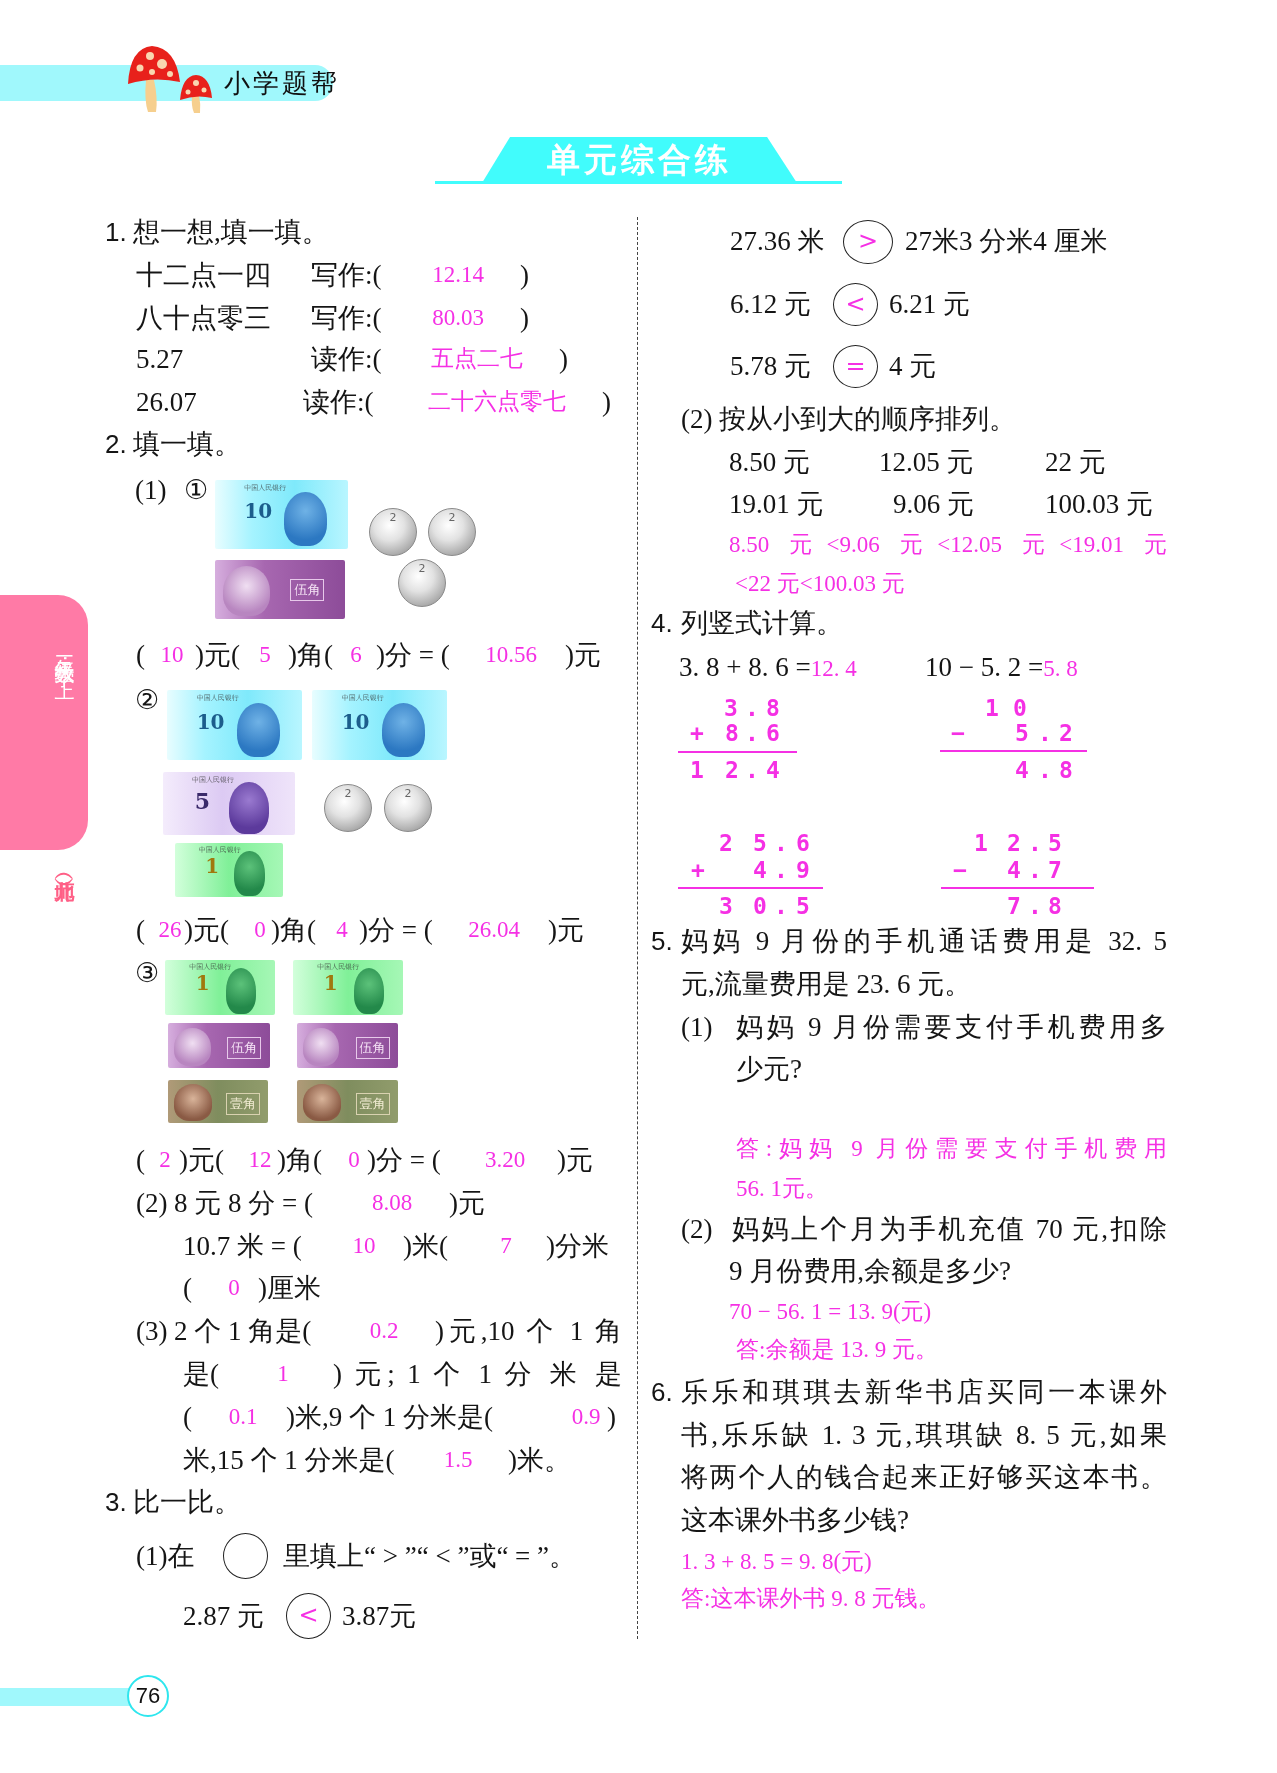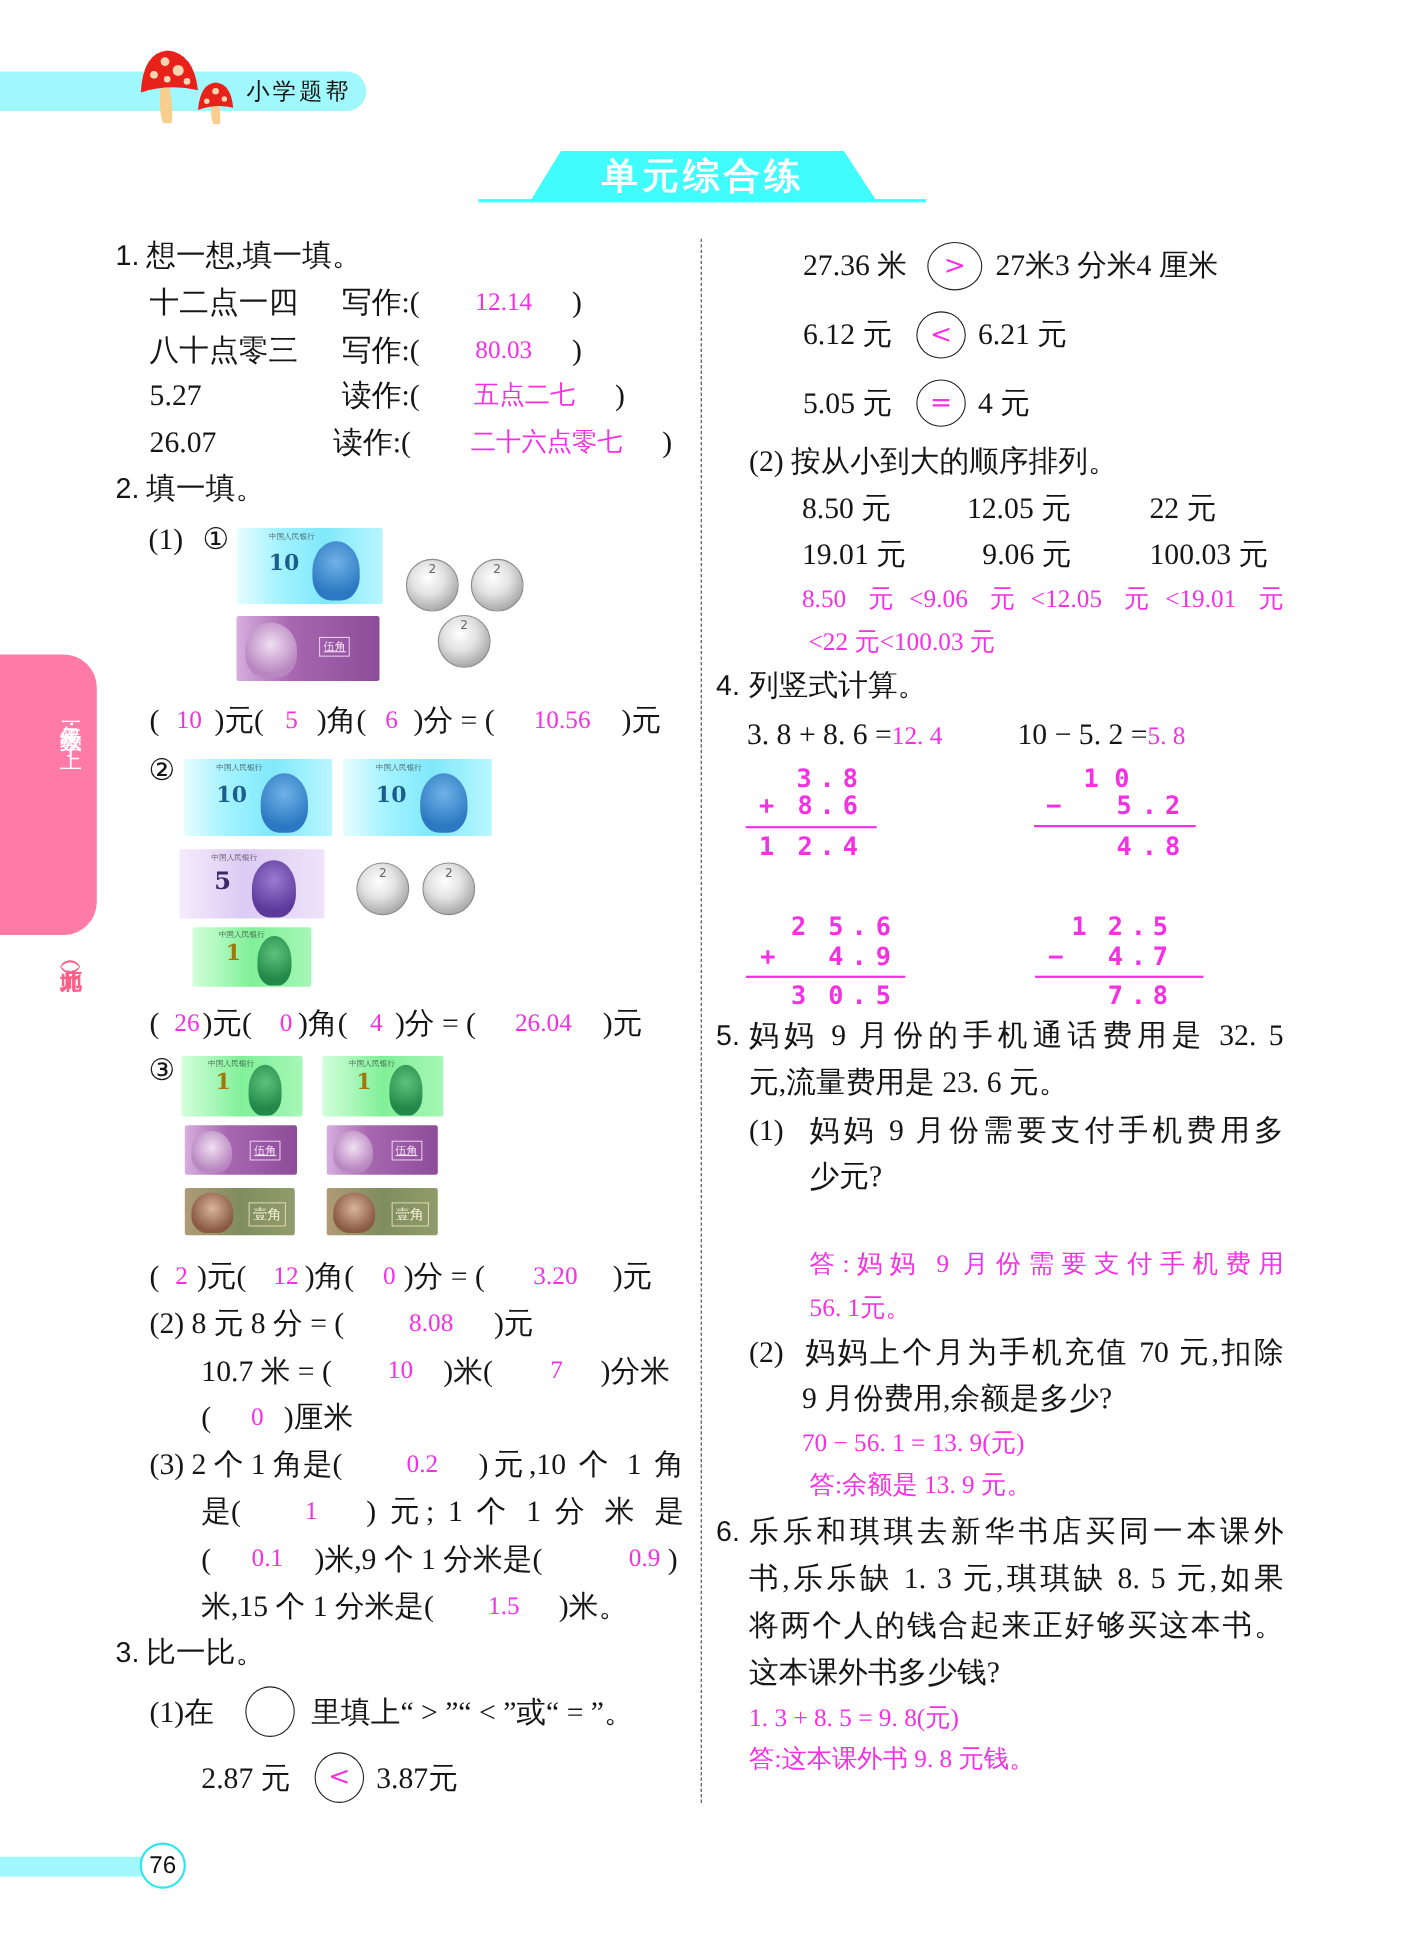--- a/index.html
+++ b/index.html
@@ -6,22 +6,22 @@
   #page{position:relative;width:1277px;height:1773px;background:#fff;overflow:hidden;
         font-family:"Liberation Serif","DejaVu Serif",serif;color:#151515;}
   .ln{position:absolute;left:0;width:1277px;height:40px;line-height:40px;font-size:27px;white-space:nowrap;}
   .s{position:absolute;top:0;white-space:nowrap;}
   .num{font-family:"Liberation Sans","DejaVu Sans",sans-serif;font-size:26px;}
   .ans{color:#f530e4;font-size:23px;}
   .c{text-align:center;}
   .j{display:inline-block;text-align:justify;text-align-last:justify;}
   
   .hbar{position:absolute;left:0;top:65px;width:333px;height:36px;background:#a0f8fc;border-radius:0 18px 18px 0;}
-  .brand{position:absolute;left:224px;top:65px;line-height:36px;font-size:21px;letter-spacing:3px;
-         font-family:Liberation Serif, serif;color:#111;}
+  .brand{position:absolute;left:224px;top:65px;line-height:36px;font-size:26px;letter-spacing:3px;
+         font-family:Liberation Sans, sans-serif;color:#111;}
   .mush{position:absolute;left:122px;top:40px;}
   
   .banner{position:absolute;left:482px;top:137px;width:315px;height:46px;background:#41fcfc;
           clip-path:polygon(8.9% 0,90.5% 0,100% 100%,0 100%);border-radius:14px 14px 0 0;}
   .banner-line{position:absolute;left:435px;top:181px;width:407px;height:3px;background:#41fcfc;}
   .banner-title{position:absolute;left:482px;top:137px;width:315px;height:46px;line-height:46px;text-align:center;
           color:#fff;font-size:33px;font-weight:bold;letter-spacing:4px;font-family:"DejaVu Sans","Liberation Sans",sans-serif;}
   
   .tab{position:absolute;left:0;top:595px;width:88px;height:255px;background:#ff7aa6;border-radius:0 30px 30px 0;}
   .tab-text{position:absolute;left:52px;top:640px;writing-mode:vertical-rl;color:#fff;font-size:20px;letter-spacing:3px;
@@ -45,21 +45,21 @@
   .n10{background:linear-gradient(90deg,#e8fdff 0%,#a5f3ff 28%,#7fe9fb 60%,#b9f6ff 100%);}
   .n10 .face{left:22%;top:28%;font-size:20px;color:#1c5d8c;}
   .n10 .portrait{left:52%;top:18%;width:32%;height:78%;background:radial-gradient(circle at 50% 35%,#6fb2e6,#2c78c2 70%);}
   .n5y{background:linear-gradient(90deg,#f4ecfc,#dccaf3 45%,#efe4fa);}
   .n5y .face{left:24%;top:26%;font-size:22px;color:#3a2a6a;}
   .n5y .portrait{left:50%;top:16%;width:30%;height:82%;background:radial-gradient(circle at 50% 35%,#9a7ad0,#5c3a9c 70%);}
   .n1y{background:linear-gradient(90deg,#d2ffdb,#80f098 50%,#a6f7b6);}
   .n1y .face{left:28%;top:20%;font-size:20px;color:#a0780e;}
   .n1y .portrait{left:55%;top:14%;width:28%;height:84%;background:radial-gradient(circle at 50% 35%,#5cc27a,#23894a 70%);}
   .n5j{background:linear-gradient(90deg,#d6aede 0%,#a767b0 38%,#8d4c99 100%);}
-  .n5j .face{left:58%;top:32%;font-size:10px;color:#f7e6f7;border:1px solid #e7c9ea;padding:1px 3px;font-weight:normal;text-decoration:underline;}
+  .n5j .face{left:58%;top:32%;font-size:13px;color:#f7e6f7;border:1px solid #e7c9ea;padding:1px 3px;font-weight:normal;}
   .n5j .portrait{left:6%;top:10%;width:36%;height:85%;background:radial-gradient(circle at 50% 40%,#f0dff2,#b886c0 70%);}
   .n1j{background:linear-gradient(90deg,#b09a78,#7f8d5e 50%,#919c6c);}
   .n1j .face{left:58%;top:30%;font-size:13px;color:#f3edd4;border:1px solid #d9d2b0;padding:1px 3px;font-weight:normal;}
   .n1j .portrait{left:6%;top:10%;width:38%;height:85%;background:radial-gradient(circle at 50% 40%,#d9b49a,#8a5a44 70%);}
   .coin{position:absolute;border-radius:50%;border:1px solid #8a8a8a;box-sizing:border-box;
         background:radial-gradient(circle at 42% 36%,#ffffff 0%,#e2e2e2 38%,#ababab 74%,#7a7a7a 100%);
         text-align:center;font-size:11px;color:#666;font-family:"DejaVu Sans",sans-serif;line-height:18px;}
   
   .vc{position:absolute;width:24px;height:28px;line-height:28px;text-align:center;color:#f530e4;font-weight:bold;font-size:23px;
       font-family:"DejaVu Sans Mono","Liberation Mono",monospace;}
@@ -305,21 +305,21 @@
   </div>
   <div class="circ" style="left:843px;top:220px;width:50px;height:44px;line-height:41px">&gt;</div>
 
   <div class="ln" style="top:284px">
     <span class="s" style="left:730px">6.12 元</span>
     <span class="s" style="left:889px">6.21 元</span>
   </div>
   <div class="circ" style="left:833px;top:283px;width:45px;height:43px;line-height:40px">&lt;</div>
 
   <div class="ln" style="top:346px">
-    <span class="s" style="left:730px">5.05 元</span>
+    <span class="s" style="left:730px">5.78 元</span>
     <span class="s" style="left:889px">4 元</span>
   </div>
   <div class="circ" style="left:833px;top:345px;width:45px;height:43px;line-height:40px">=</div>
 
   <div class="ln" style="top:399px">
     <span class="s" style="left:681px">(2)</span>
     <span class="s" style="left:719px">按从小到大的顺序排列。</span>
   </div>
   <div class="ln" style="top:442px">
     <span class="s" style="left:729px">8.50 元</span>

